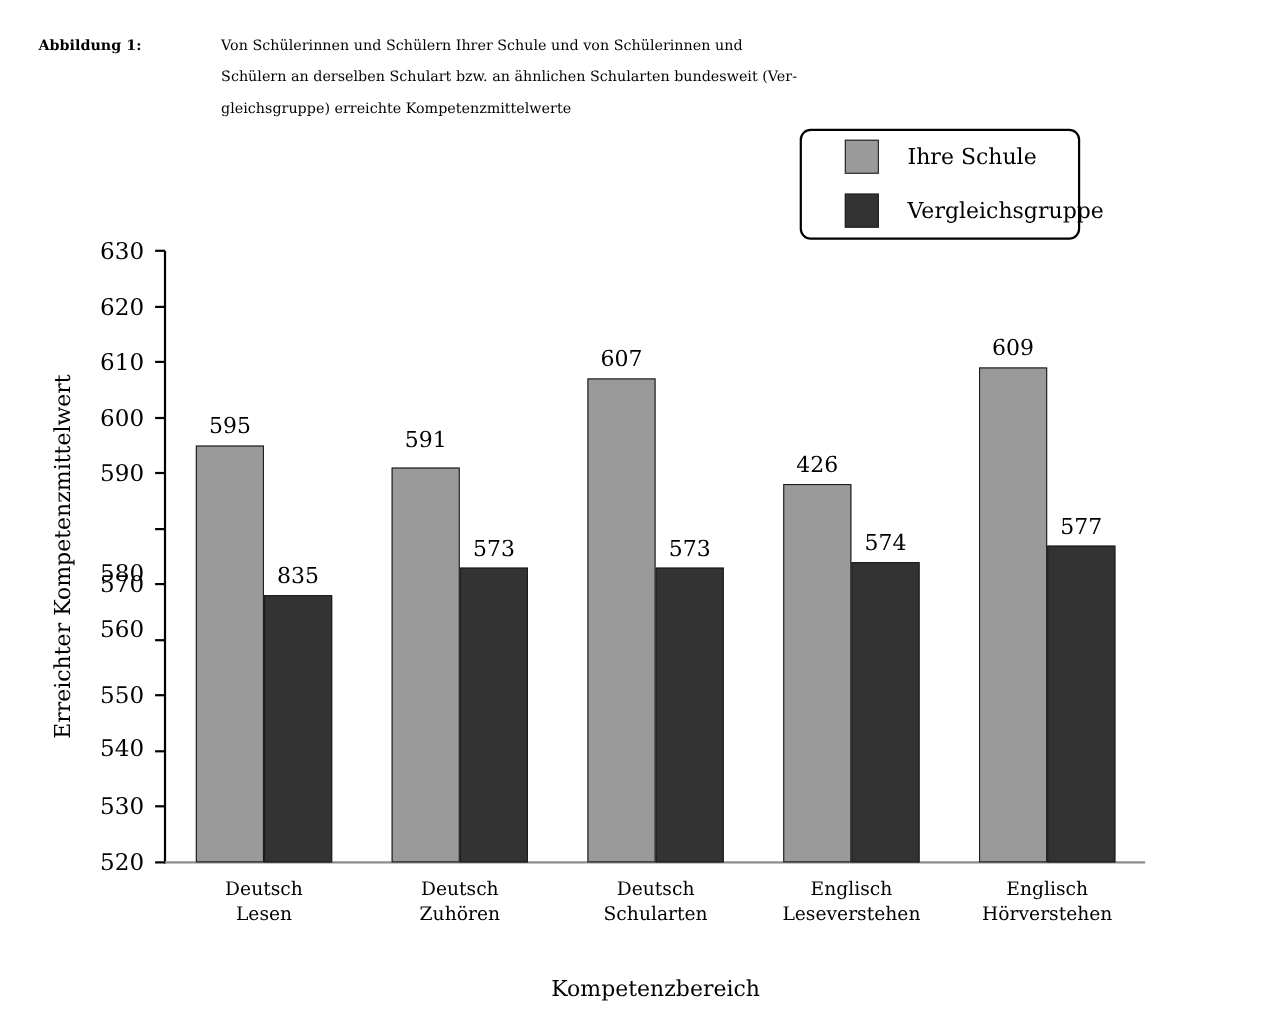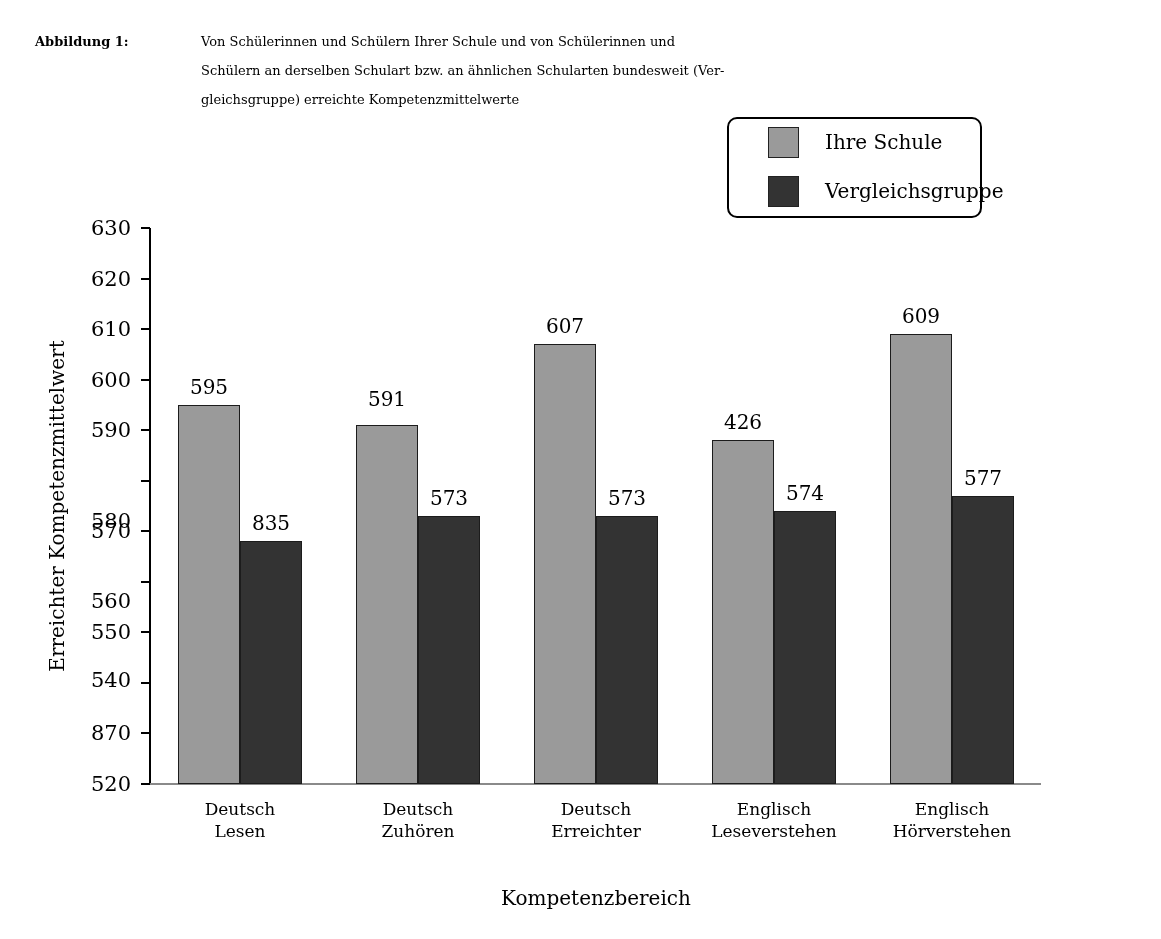--- a/index.html
+++ b/index.html
@@ -68,27 +68,27 @@
 
   <div class="ytitle">Erreichter Kompetenzmittelwert</div>
 
   <div class="plot">
     <div class="yaxis-line"></div>
     <div class="xaxis-line"></div>
 
   <div class="ytick" style="top: 555px;"></div>
       <div class="yticklabel" style="top: 544px;">520</div>
       <div class="ytick" style="top: 504.455px;"></div>
-      <div class="yticklabel" style="top: 493.455px;">870</div>
+      <div class="yticklabel" style="top: 493.455px;">530</div>
       <div class="ytick" style="top: 453.909px;"></div>
       <div class="yticklabel" style="top: 440px;">540</div>
       <div class="ytick" style="top: 403.364px;"></div>
       <div class="yticklabel" style="top: 392.364px;">550</div>
       <div class="ytick" style="top: 352.818px;"></div>
-      <div class="yticklabel" style="top: 361px;">560</div>
+      <div class="yticklabel" style="top: 332px;">560</div>
       <div class="ytick" style="top: 302.273px;"></div>
       <div class="yticklabel" style="top: 291.273px;">570</div>
       <div class="ytick" style="top: 251.727px;"></div>
       <div class="yticklabel" style="top: 240.727px; margin-top: 40px;">580</div>
       <div class="ytick" style="top: 201.182px;"></div>
       <div class="yticklabel" style="top: 190.182px;">590</div>
       <div class="ytick" style="top: 150.636px;"></div>
       <div class="yticklabel" style="top: 139.636px;">600</div>
       <div class="ytick" style="top: 100.091px;"></div>
       <div class="yticklabel" style="top: 89.0909px;">610</div>
@@ -111,21 +111,21 @@
       <div class="xcat" style="left: 178px; width: 178px; top: 570px;">
         <div>Deutsch</div>
         <div>Zuhören</div>
       </div>
       <div class="bar" style="left: 383px; top: 116.255px; width: 62px; height: 439.745px; background: rgb(154, 154, 154);"></div>
       <div class="bar-value" style="left: 383px; top: 86.2545px;">607</div>
       <div class="bar" style="left: 445px; top: 288.109px; width: 62px; height: 267.891px; background: rgb(51, 51, 51);"></div>
       <div class="bar-value" style="left: 445px; top: 258.109px;">573</div>
       <div class="xcat" style="left: 356px; width: 178px; top: 570px;">
         <div>Deutsch</div>
-        <div>Erreichter</div>
+        <div>Schularten</div>
       </div>
       <div class="bar" style="left: 561px; top: 212.291px; width: 62px; height: 343.709px; background: rgb(154, 154, 154);"></div>
       <div class="bar-value" style="left: 561px; top: 182.291px;">426</div>
       <div class="bar" style="left: 623px; top: 283.055px; width: 62px; height: 272.945px; background: rgb(51, 51, 51);"></div>
       <div class="bar-value" style="left: 623px; top: 253.055px;">574</div>
       <div class="xcat" style="left: 534px; width: 178px; top: 570px;">
         <div>Englisch</div>
         <div>Leseverstehen</div>
       </div>
       <div class="bar" style="left: 739px; top: 106.145px; width: 62px; height: 449.855px; background: rgb(154, 154, 154);"></div>

